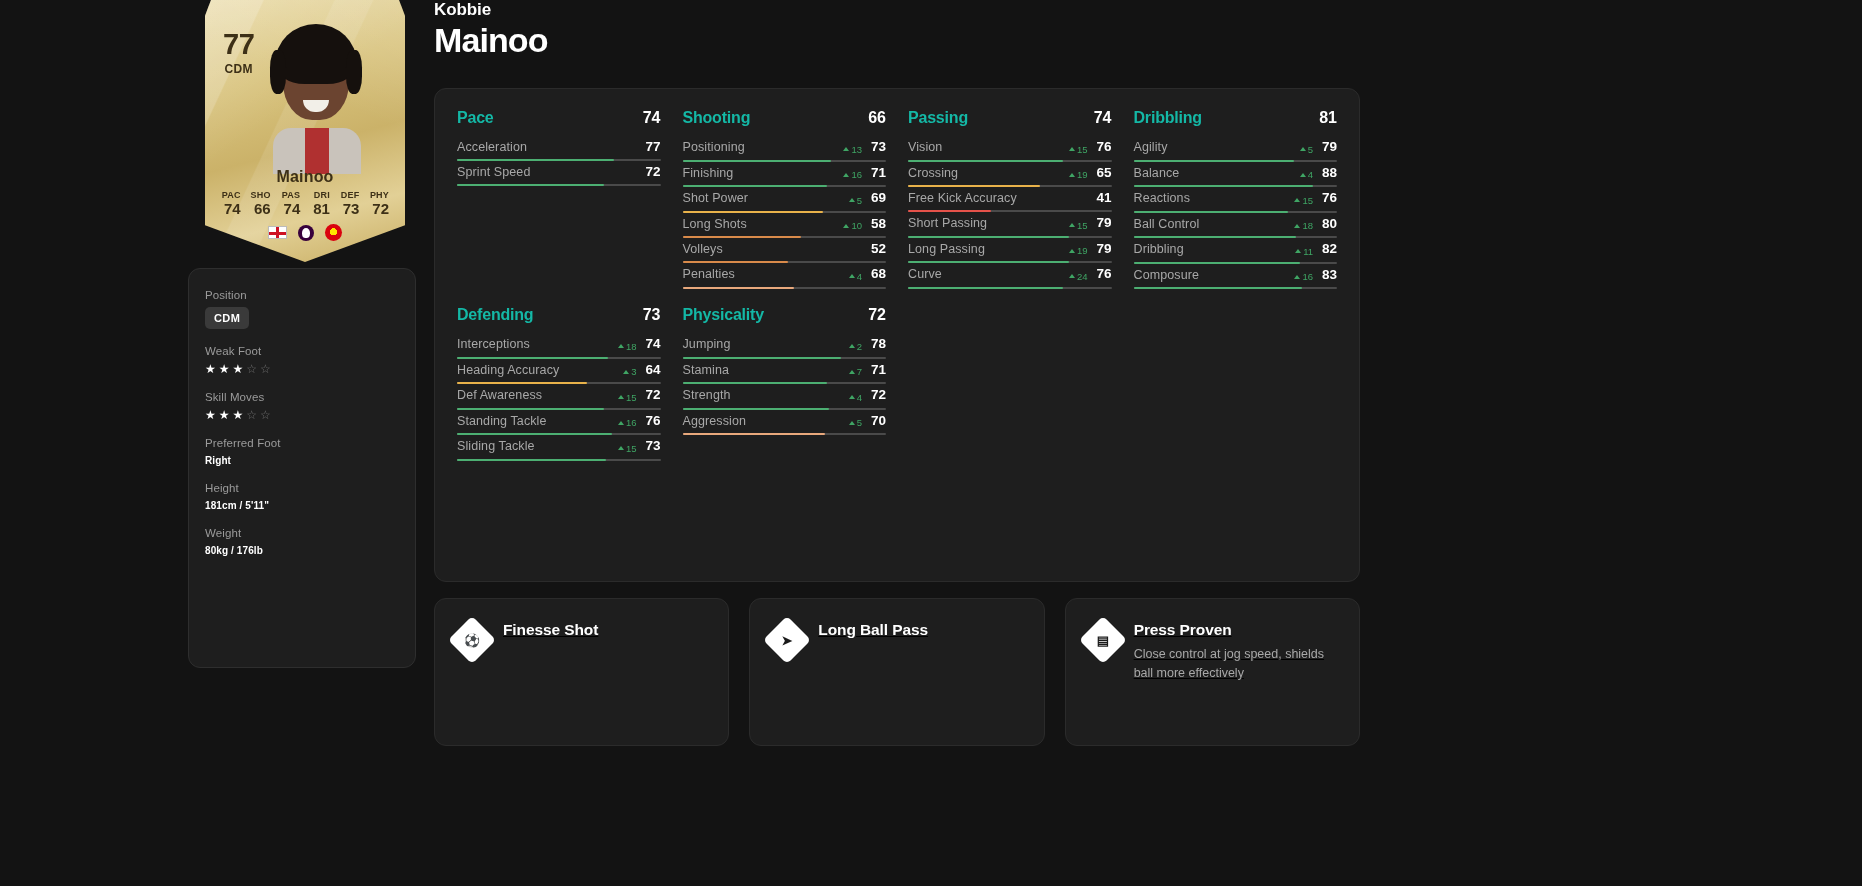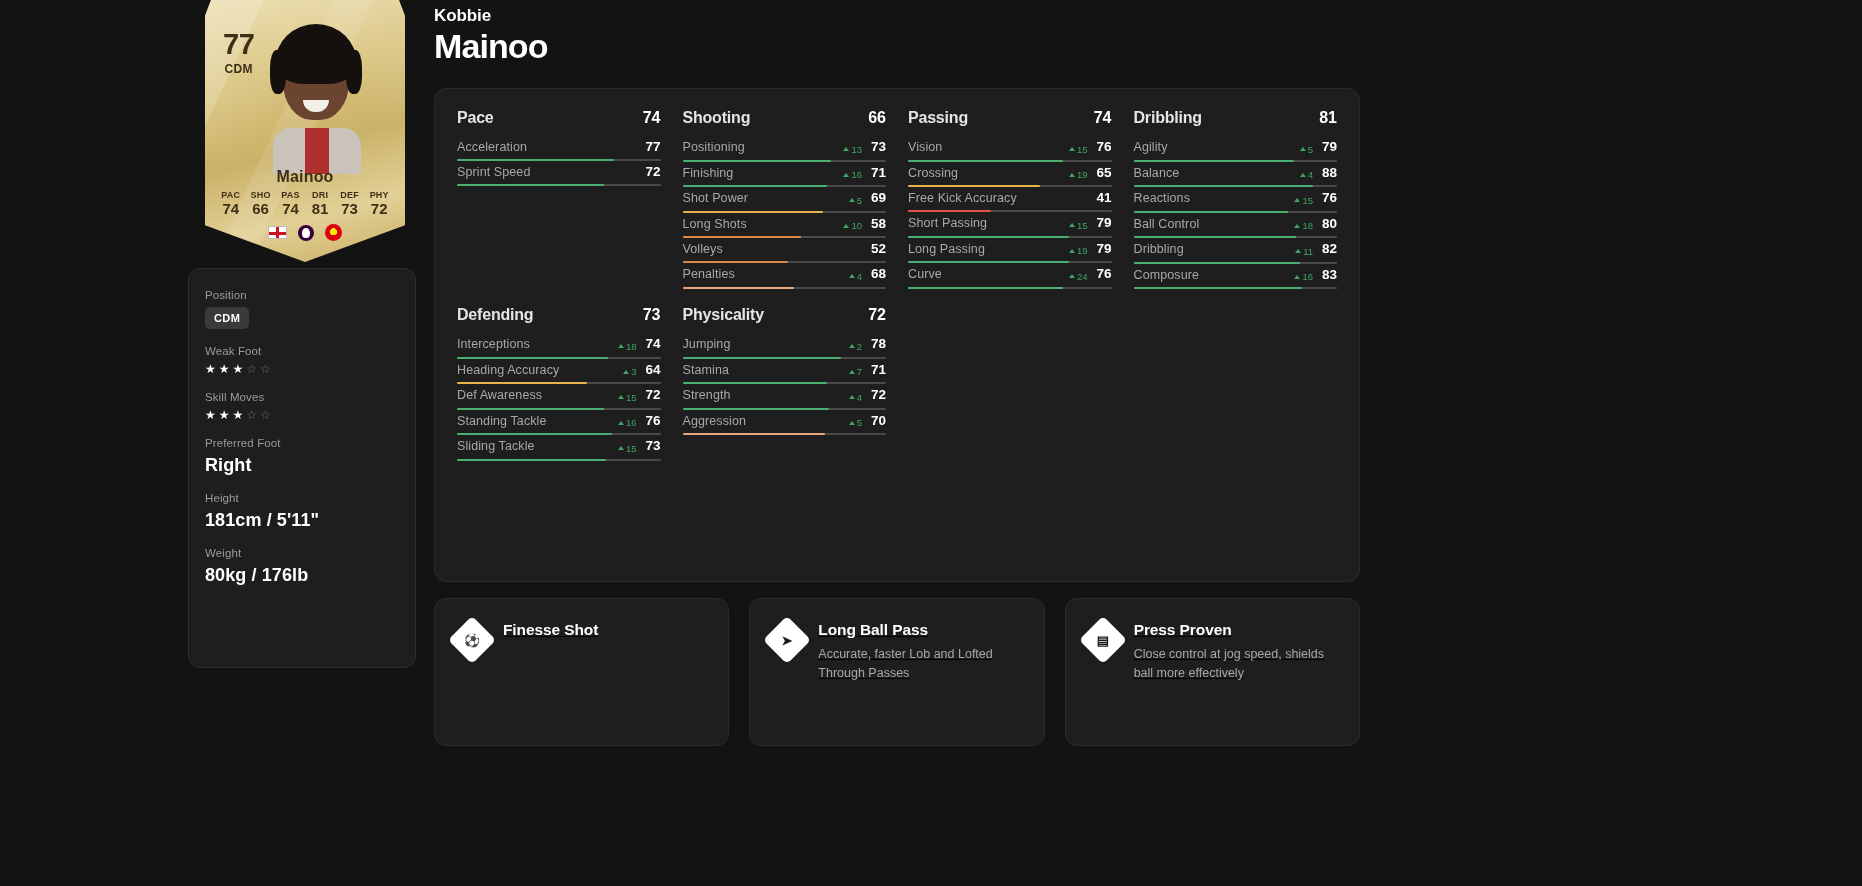--- a/index.html
+++ b/index.html
@@ -54,21 +54,21 @@
   .ph-eye.l{left:38px;} .ph-eye.r{left:62px;}
   .ph-body{ position:absolute; left:16px; top:112px; width:88px; height:46px;
             background:#c9c3bb; border-radius:18px 18px 0 0;}
   .ph-body::after{content:""; position:absolute; left:32px; top:0; width:24px;height:46px;
             background:#b03030;}
 
   .card-bottom{ position:absolute; left:0; right:0; bottom:0; height:96px; z-index:3;
                 text-align:center; }
   .card-name{ font-size:16px; font-weight:bold; color:#3d3017; letter-spacing:.2px;
               padding-top:2px;}
-  .card-stats{ display:flex; justify-content:center; gap:10px; margin-top:5px; padding:0 16px;}
+  .card-stats{ display:flex; justify-content:center; gap:10px; margin-top:5px; padding:0 16px;text-align:right;}
   .cs-item{ width:24px; color:#3d3017; line-height:1.05;}
   .cs-k{ font-size:9px; font-weight:bold; letter-spacing:.2px;}
   .cs-v{ font-size:15px; font-weight:bold; margin-top:1px;}
   .card-badges{ display:flex; justify-content:center; gap:11px; margin-top:7px; align-items:center;}
   .flag-eng{ position:relative; width:19px; height:13px; background:#fff; border:1px solid #bbb;}
   .flag-eng::before{content:"";position:absolute;left:7px;top:0;width:3px;height:100%;background:#ce1124;}
   .flag-eng::after{content:"";position:absolute;top:5px;left:0;width:100%;height:3px;background:#ce1124;}
   .pl-logo{ width:16px;height:16px;border-radius:50%;background:#37003c;position:relative;}
   .pl-logo::after{content:"";position:absolute;left:4px;top:3px;width:8px;height:10px;
                   background:#fff;border-radius:50% 50% 45% 45%;}
@@ -77,37 +77,37 @@
 
   
   .info-panel{
     position:absolute; left:188px; top:268px; width:228px; height:400px;
     background:#1e1e1e; border:1px solid #2e2e2e; border-radius:12px;
     padding:20px 16px;
   }
   .info-row{ margin-bottom:16px; }
   .info-row:last-child{margin-bottom:0;}
   .info-label{ font-size:11.5px; color:#9b9b9b; margin-bottom:6px; letter-spacing:.1px;}
-  .info-value{ font-size:18px; color:#fff; font-weight:bold; letter-spacing:.1px;}
+  .info-value{ font-size:10px; color:#fff; font-weight:bold; letter-spacing:.1px;}
   .pos-chip{ display:inline-block; background:#3a3a3a; color:#fff; font-size:11px;
              font-weight:bold; padding:5px 9px; border-radius:5px; letter-spacing:.4px;}
   .stars{ display:flex; gap:3px; }
   .star{ font-size:12px; line-height:1; color:#fff; }
   .star.off{ color:#6e6e6e; }
 
   
   .stats-panel{
     position:absolute; left:434px; top:88px; width:926px; height:494px;
     background:#1e1e1e; border:1px solid #2b2b2b; border-radius:12px;
     padding:20px 22px;
   }
   .stats-grid{ display:grid; grid-template-columns:repeat(4, 1fr); gap:0 22px; }
   .cat-head{ display:flex; justify-content:space-between; align-items:baseline;
              margin-bottom:12px; }
-  .cat-name{ font-size:16px; font-weight:bold; color:#e5e5e5; letter-spacing:-.2px;}
+  .cat-name{ font-size:16px; font-weight:bold; color:#14b8a6; letter-spacing:-.2px;}
   .cat-val{ font-size:16px; font-weight:bold; color:#fff;}
   .stat-row{ margin-bottom:3px; }
   .stat-top{ display:flex; justify-content:space-between; align-items:baseline; }
   .stat-name{ font-size:12.5px; color:#a8a8a8; letter-spacing:.1px;}
   .stat-right{ display:flex; align-items:baseline; gap:5px;}
   .delta{ display:flex; align-items:center; gap:2px; font-size:9.5px; color:#3fa564;}
   .delta .tri{ width:0;height:0;border-left:3px solid transparent;border-right:3px solid transparent;
                border-bottom:4px solid #3fa564;}
   .stat-val{ font-size:13.5px; font-weight:bold; color:#fff; min-width:19px; text-align:right;}
   .bar{ position:relative; height:2px; background:#4a4a4a; margin-top:5px; border-radius:1px;}
@@ -122,21 +122,21 @@
   .ps-icon{ width:34px; height:34px; flex-shrink:0; transform:rotate(45deg);
             background:#fff; border-radius:5px; position:relative; margin-top:2px;}
   .ps-icon .inner{ position:absolute; inset:6px; transform:rotate(-45deg);
                    display:flex; align-items:center; justify-content:center;
                    font-size:13px; color:#1a1a1a; font-weight:bold;}
   .ps-body{ flex:1;text-decoration:underline; }
   .ps-title{ font-size:15.5px; font-weight:bold; color:#fff; letter-spacing:-.1px;}
   .ps-desc{ font-size:12.5px; color:#a8a8a8; line-height:1.55; margin-top:6px; max-width:200px;}
 
   
-  .hdr{ position:absolute; left:434px; top:6px; }
+  .hdr{ position:absolute; left:434px; top:0; }
   .hdr-first{ font-size:17px; font-weight:bold; color:#fff; letter-spacing:-.1px;}
   .hdr-last{ font-size:34px; font-weight:bold; color:#fff; letter-spacing:-.9px; margin-top:1px;}
 </style>
 </head>
 <body>
 
 <div class="page">
 
   <div class="hdr">
     <div class="hdr-first">Kobbie</div>
@@ -707,21 +707,20 @@
         <div class="ps-body">
           <div class="ps-title">Finesse Shot</div>
         </div>
       </div>
       <div class="ps-card">
         <div class="ps-icon">
           <div class="inner">➤</div>
         </div>
         <div class="ps-body">
           <div class="ps-title">Long Ball Pass</div>
-          <div class="ps-desc">Accurate, faster Lob and Lofted Through Passes</div>
         </div>
       </div>
       <div class="ps-card">
         <div class="ps-icon">
           <div class="inner">▤</div>
         </div>
         <div class="ps-body">
           <div class="ps-title">Press Proven</div>
           <div class="ps-desc">Close control at jog speed, shields ball more effectively</div>
         </div>

